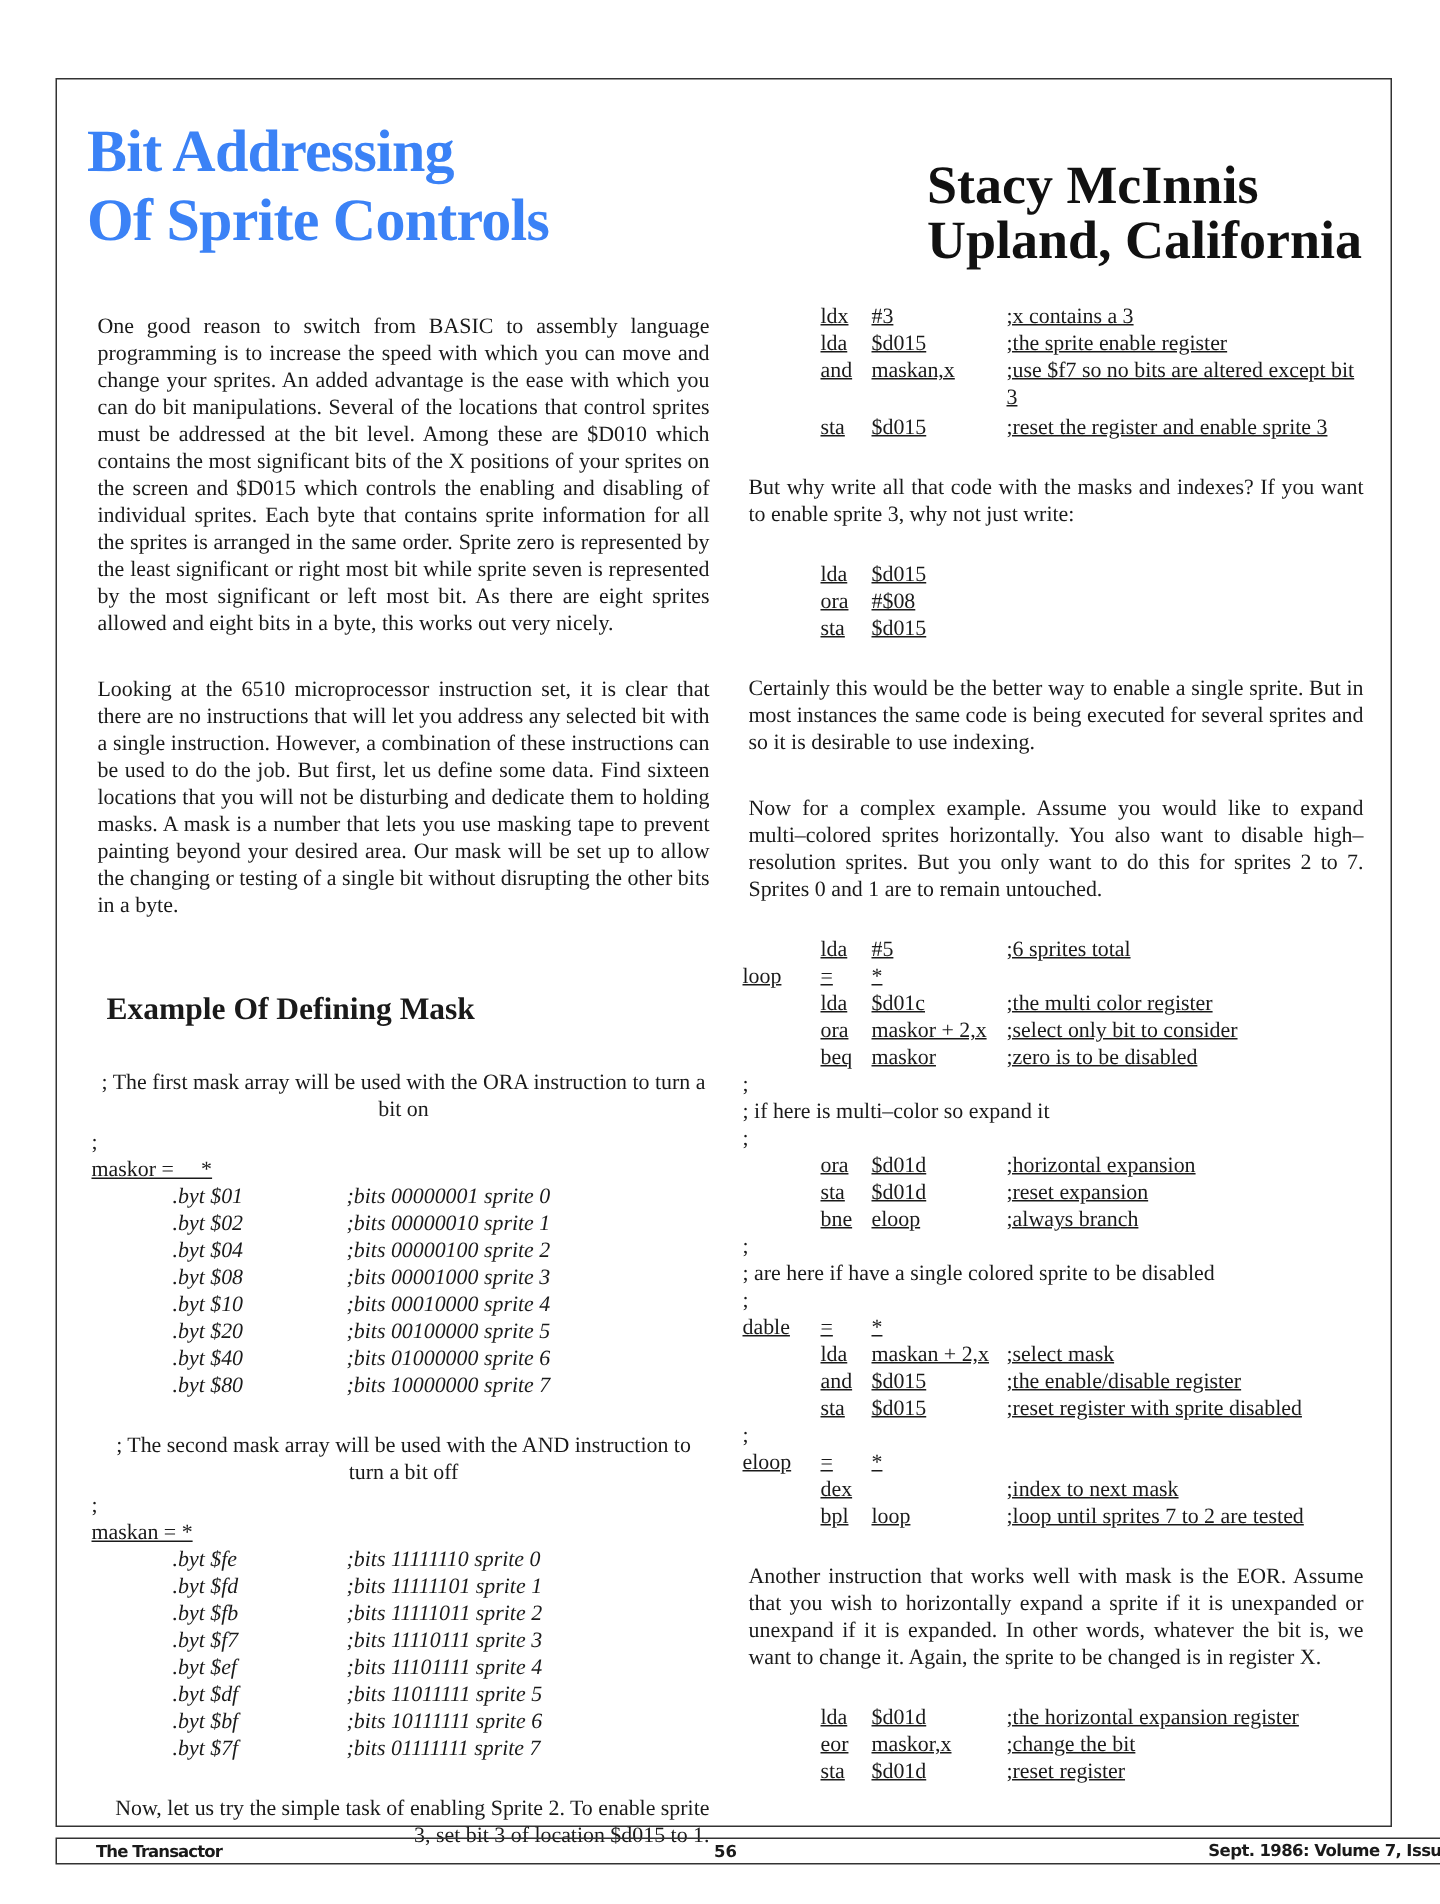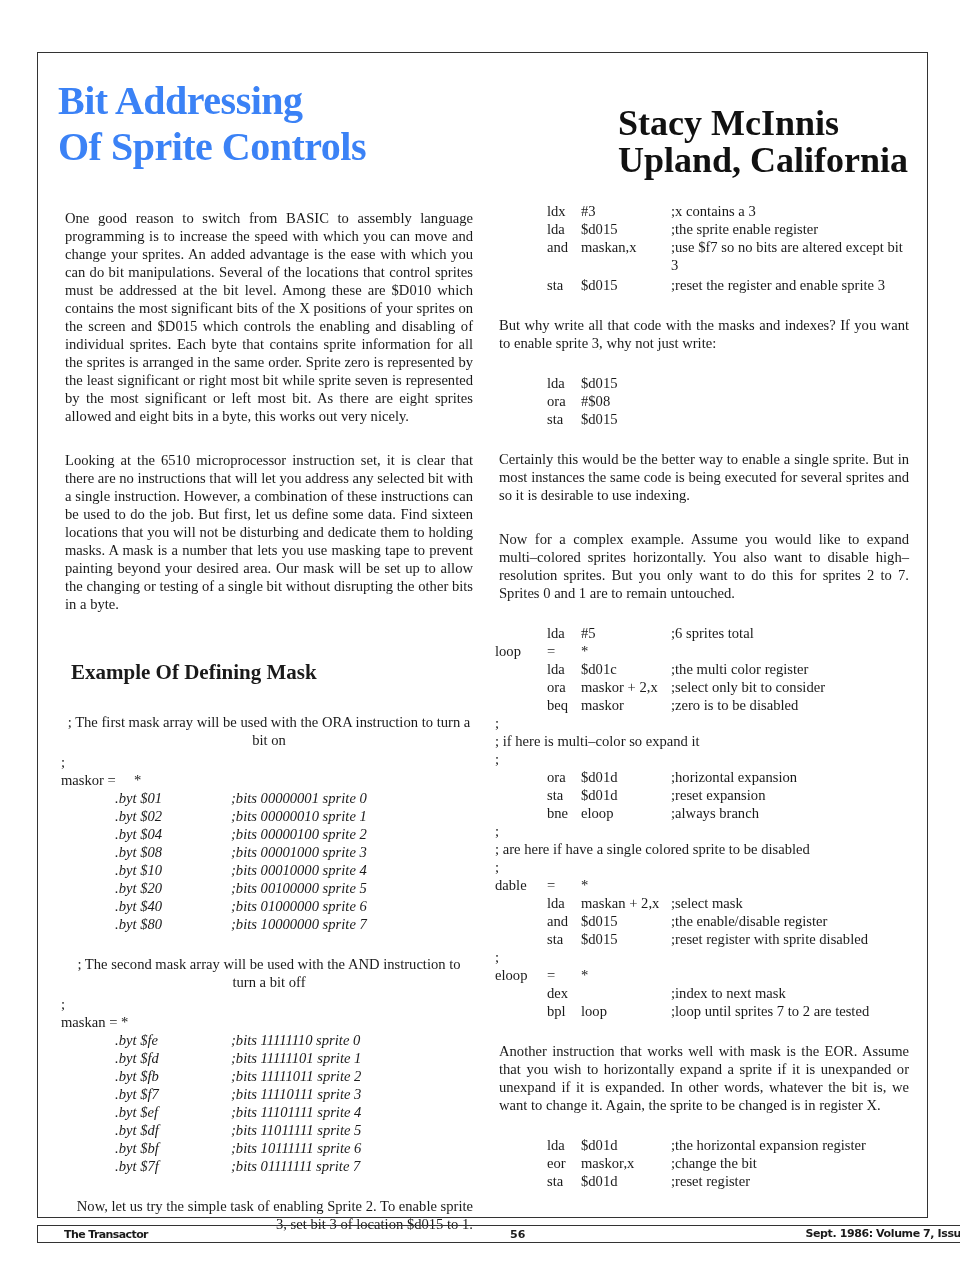--- a/index.html
+++ b/index.html
@@ -13,35 +13,35 @@
   .byline { position: absolute; right: 52px; top: 73px; text-align: left; font-size: 36px;
             font-weight: bold; line-height: 37px; color: #111; margin-top: 32px; }
   .byline div { white-space: nowrap; }
   .col { position: absolute; font-size: 14.6px; line-height: 18px; }
   .col-left { left: 61px; top: 205px; width: 416px; }
   .col-right { left: 495px; top: 202px; width: 418px; }
   p { margin: 4px; text-align: justify; }
   .gap { height: 18px; }
   .gap2 { height: 36px; }
   .subhead { font-weight: bold; font-size: 21px; margin: 10px; }
-  .code { white-space: nowrap; }
-  .cl { display: flex; height: 18px; }
+  .code { white-space: nowrap; text-decoration: underline; }
+  .cl { display: flex; height: 18px; text-decoration: underline; }
   .c-label { width: 52px; }
   .c-op { width: 34px; }
   .c-arg { width: 90px; }
   .c-cmt { flex: 1; }
   .row-left { display: flex; height: 18px; font-style: italic; }
   .l-indent { width: 54px; }
   .l-byt { width: 116px; }
   .footer { position: absolute; left: 37px; top: 1225px; width: 958px; height: 18px;
             border: 1.5px solid #333; box-sizing: border-box;
             font-family: "DejaVu Sans", sans-serif; font-weight: bold; font-size: 11px;
             line-height: 15px; }
   .footer .f-left { position: absolute; left: 26px; top: 1px; letter-spacing: -0.6px; }
-  .footer .f-center { position: absolute; left: 472px; top: 1px; text-align: center; }
+  .footer .f-center { position: absolute; left: 438px; top: 1px; text-align: center; }
   .footer .f-right { position: absolute; right: 8px; top: 0px; letter-spacing: -0.4px; }
 </style>
 </head>
 <body>
 
 <div class="frame"></div>
 
 <div class="title">
   <div>Bit Addressing</div>
   <div>Of Sprite Controls</div>

